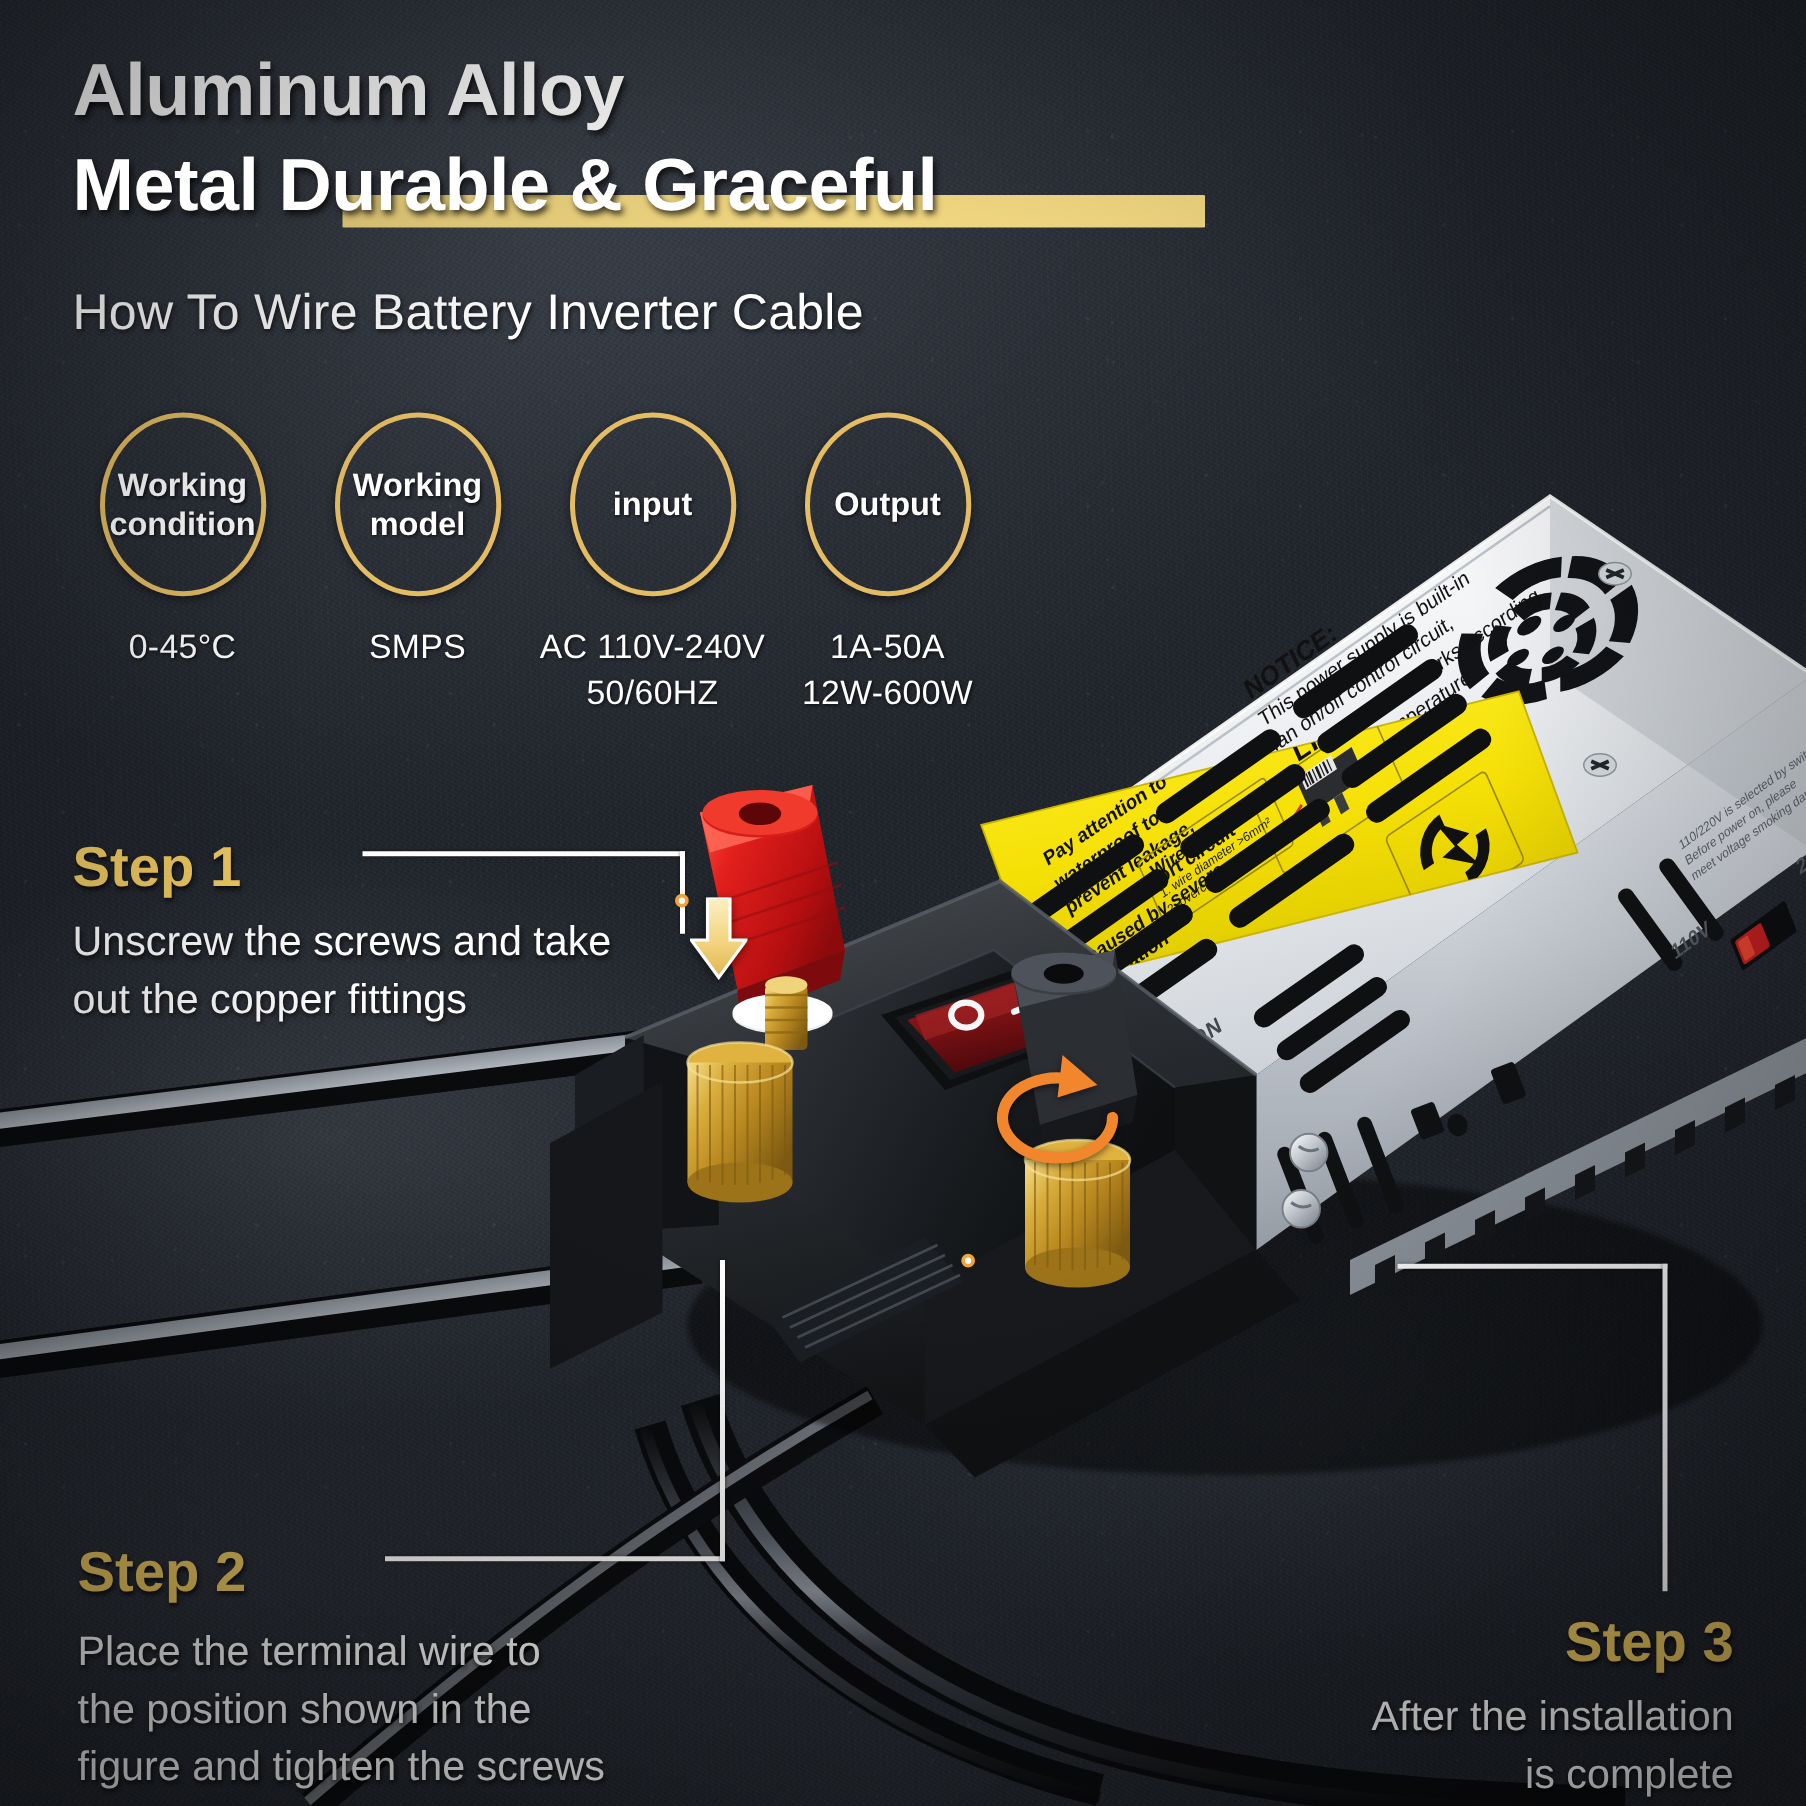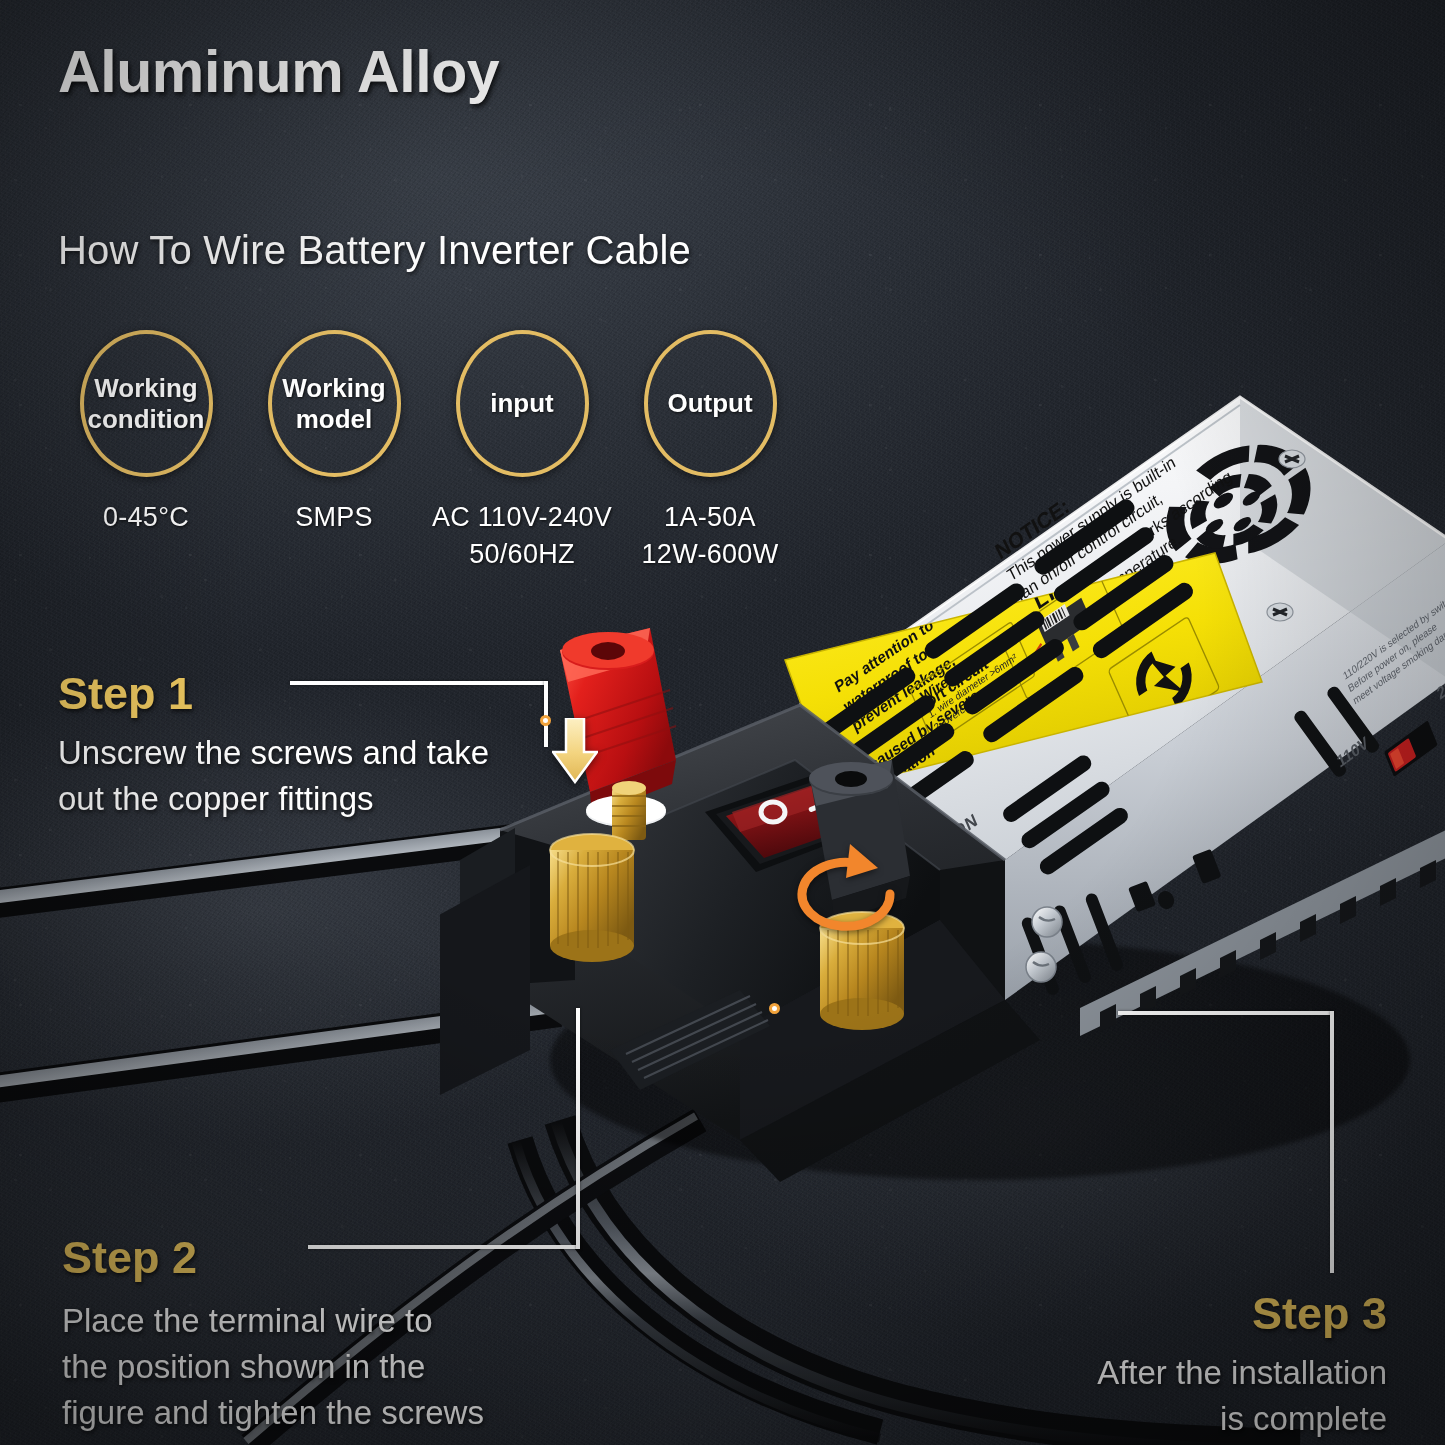--- a/index.html
+++ b/index.html
@@ -545,20 +545,24 @@
             <path d="M192 702 l124 -58"></path>
           <path d="M198 710 l124 -58"></path>
             <path d="M204 718 l124 -58"></path>
         </g>
       </g>
     </svg>
   </div>
 
   <div class="headline">
     <div class="hl-line">Aluminum Alloy</div>
+    <div class="hl-line">
+      <div class="hl-mark"></div>
+      <span class="hl-mark-txt">Metal </span><span class="hl-mark-txt">Durable &amp; Graceful</span>
+    </div>
   </div>
   <div class="subtitle">How To Wire Battery Inverter Cable</div>
 
   <div class="specs">
     <div class="spec">
       <div class="spec-ring">
         <span style="white-space:pre-line">Working
 condition</span>
       </div>
       <div class="spec-val">0-45°C</div>

